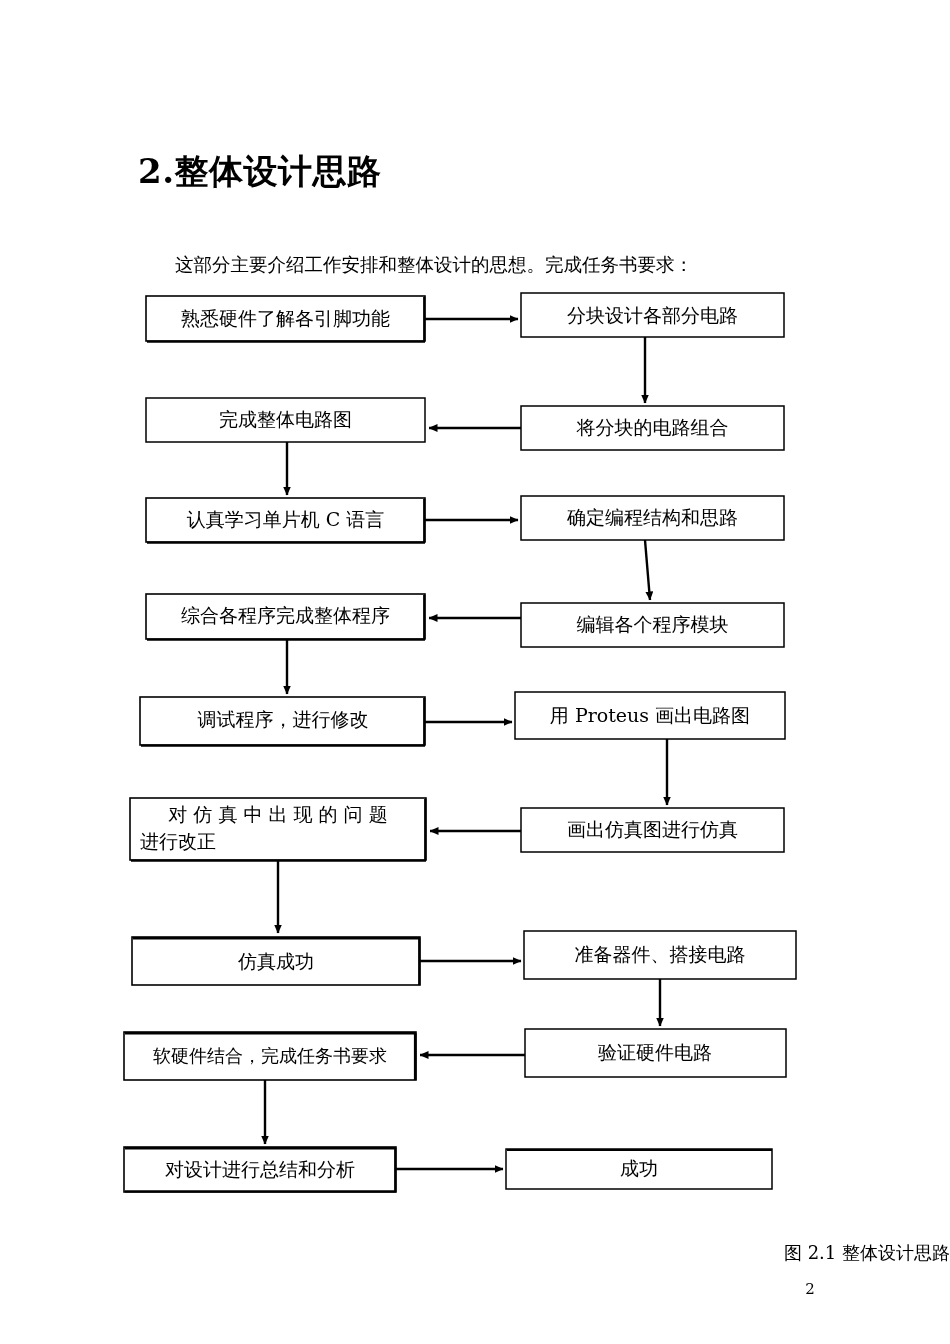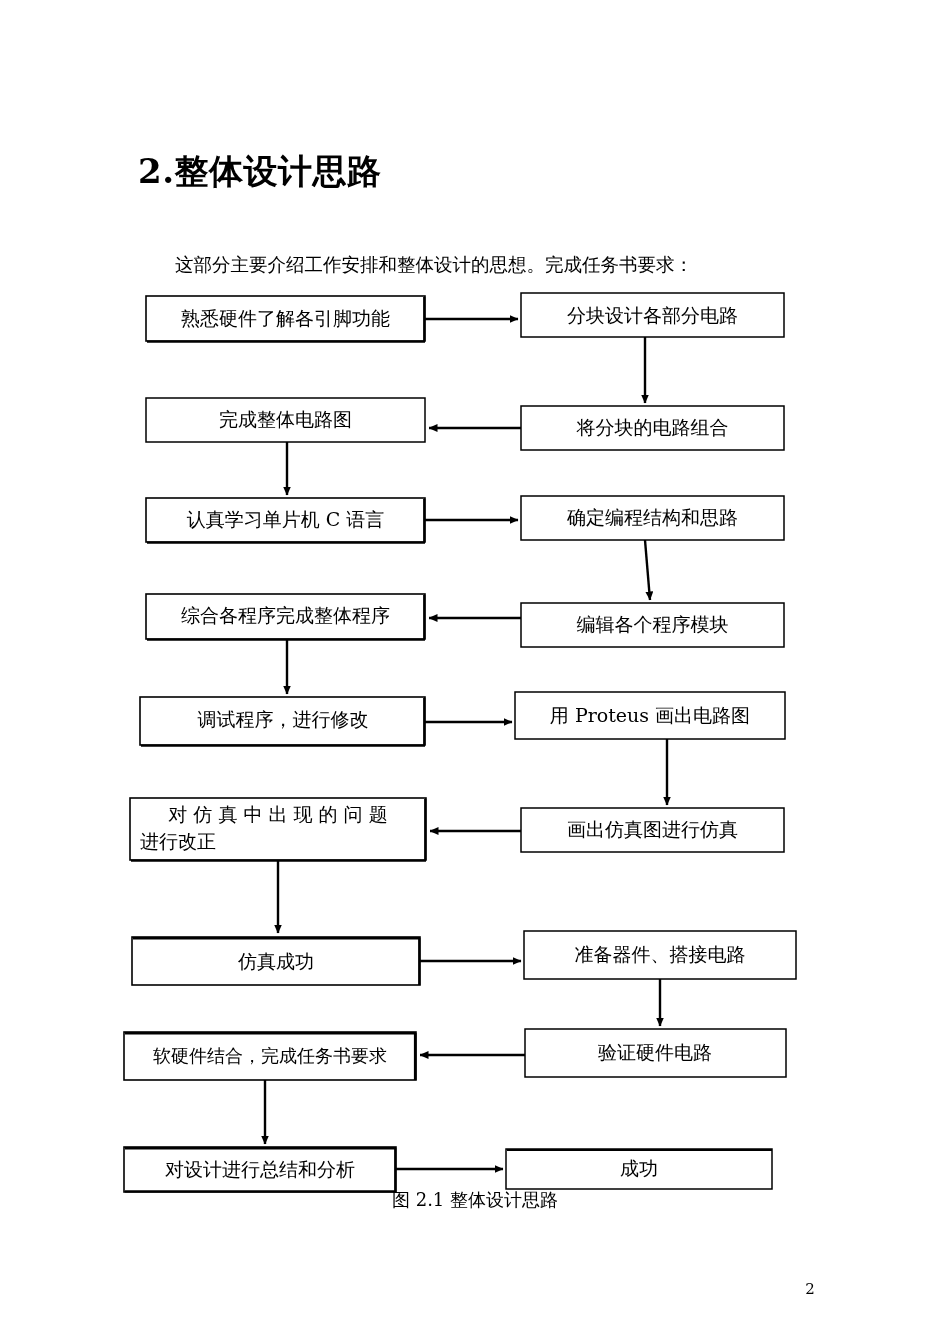--- a/index.html
+++ b/index.html
@@ -43,23 +43,23 @@
   #flowchart {
     position: absolute;
     left: 0;
     top: 0;
     width: 950px;
     height: 1344px;
   }
   #figure-caption {
     position: absolute;
     left: 0;
-    top: 1156px;
-    width: 950px;
-    text-align: center;
+    top: 1209px;
+    width: 950px;
+    text-align: right;
     font-size: 18px;
   }
   #page-number {
     position: absolute;
     left: 790px;
     top: 1248px;
     width: 40px;
     text-align: center;
     font-size: 15px;
   }

